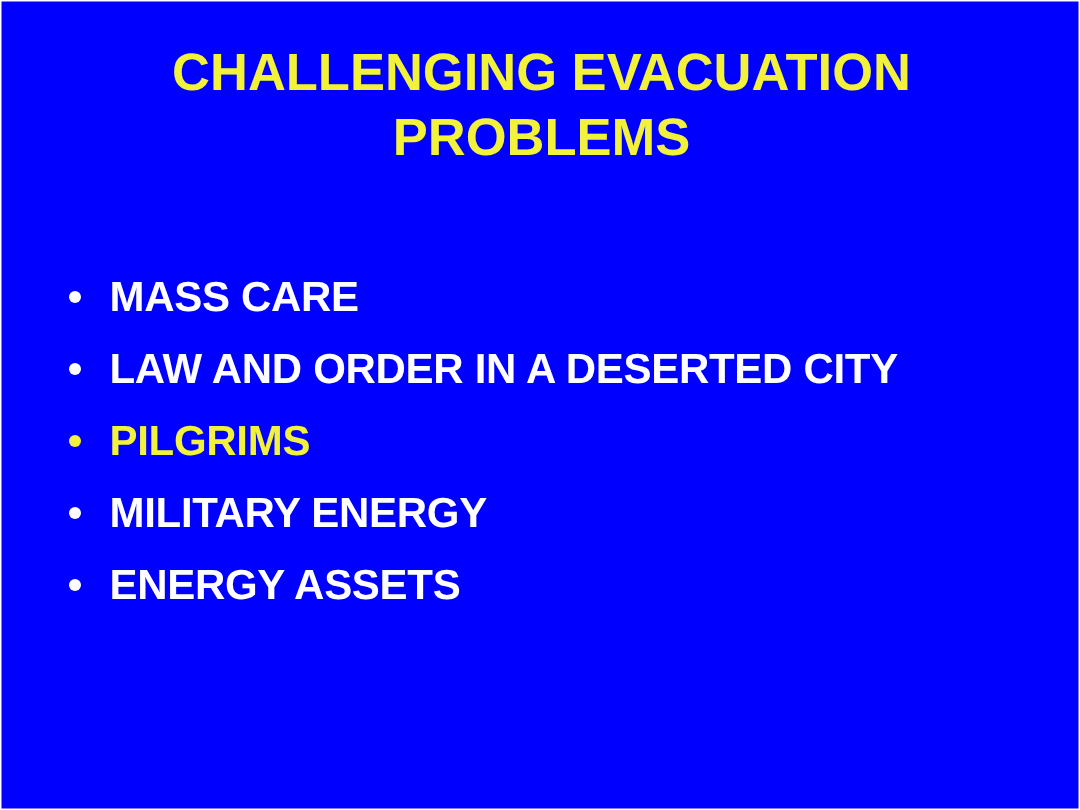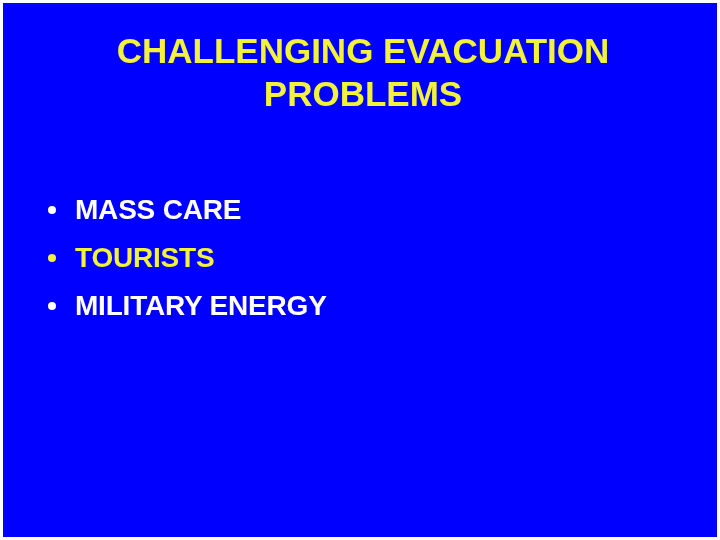--- a/index.html
+++ b/index.html
@@ -11,21 +11,21 @@
   body {
     font-family: "Liberation Sans", sans-serif;
   }
   .slide {
     position: relative;
     width: 720px;
     height: 540px;
     background: #0000FF;
     overflow: hidden;
     box-sizing: border-box;
-    border: 3px solid #ffffff;
+    border: 1px solid #ffffff;
   }
   .slide-title {
     position: absolute;
     top: 26px;
     left: 40px;
     width: 640px;
     text-align: center;
     color: #F2F23A;
     font-size: 35px;
     font-weight: bold;
@@ -58,47 +58,54 @@
     position: absolute;
     left: 1px;
     top: 13px;
     width: 8px;
     height: 8px;
     border-radius: 50%;
     background: currentColor;
   }
   .bullet-item .label {
     display: block;
-    margin-top: 10px;
   }
   .tone-white { color: #FFFFFF; }
   .tone-yellow { color: #F2F23A; }
 </style>
 </head>
 <body>
 
 <div class="slide">
 
   <div class="slide-title">CHALLENGING EVACUATION
 PROBLEMS</div>
 
   <ul class="bullet-list">
 
     <li class="bullet-item tone-white">
       <span class="marker"></span>
       <span class="label">MASS CARE</span>
     </li>
 
+    <li class="bullet-item tone-white">
+      <span class="marker"></span>
+      <span class="label">LAW AND ORDER IN A DESERTED CITY</span>
+    </li>
 
     <li class="bullet-item tone-yellow">
       <span class="marker"></span>
-      <span class="label">TOURISTS</span>
+      <span class="label">PILGRIMS</span>
     </li>
 
 
     <li class="bullet-item tone-white">
       <span class="marker"></span>
       <span class="label">MILITARY ENERGY</span>
     </li>
 
+    <li class="bullet-item tone-white">
+      <span class="marker"></span>
+      <span class="label">ENERGY ASSETS</span>
+    </li>
 
   </ul>
 </div>
 
 </body></html>

